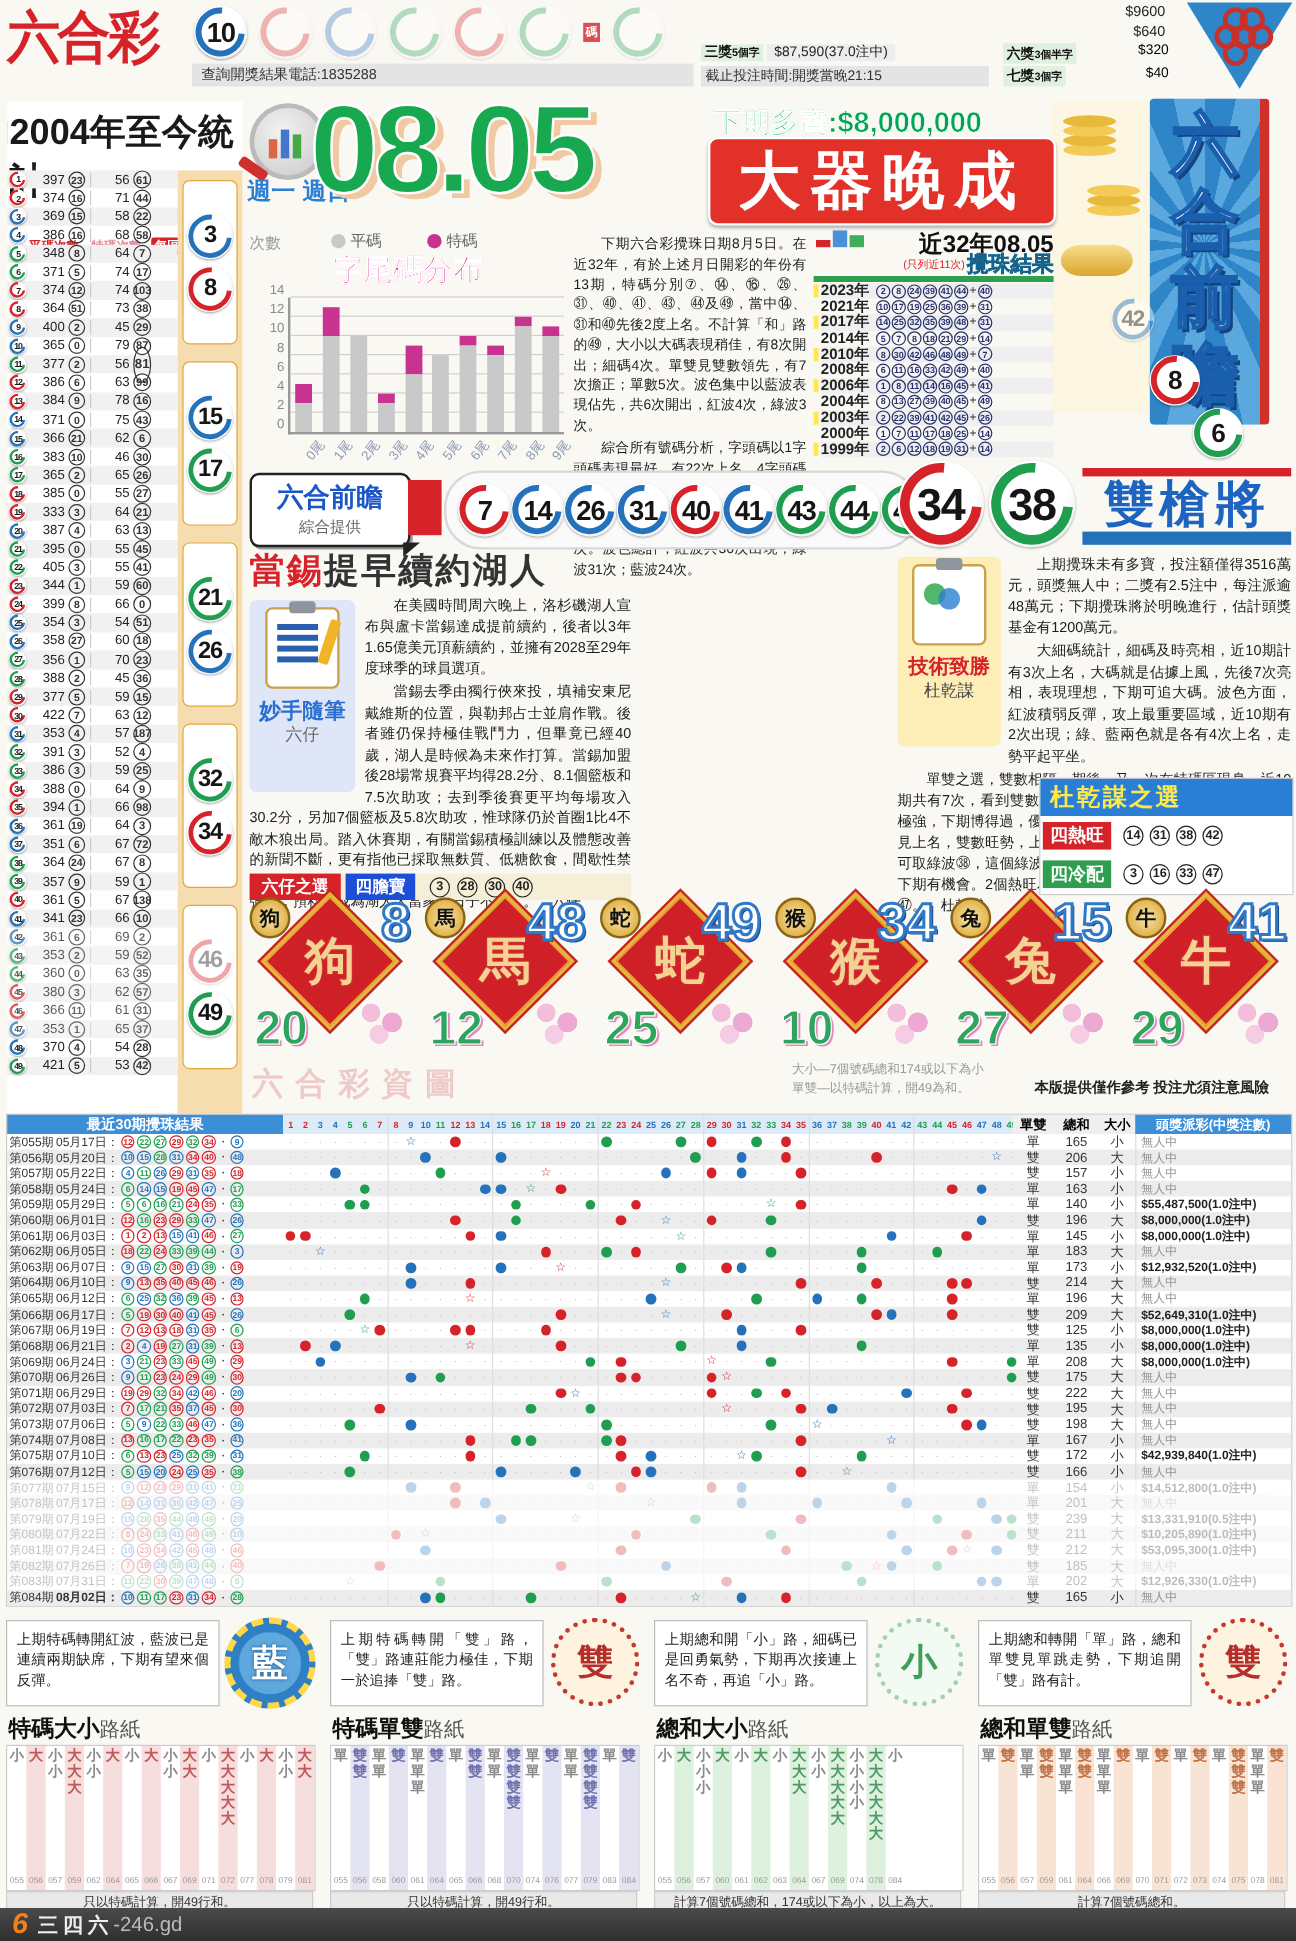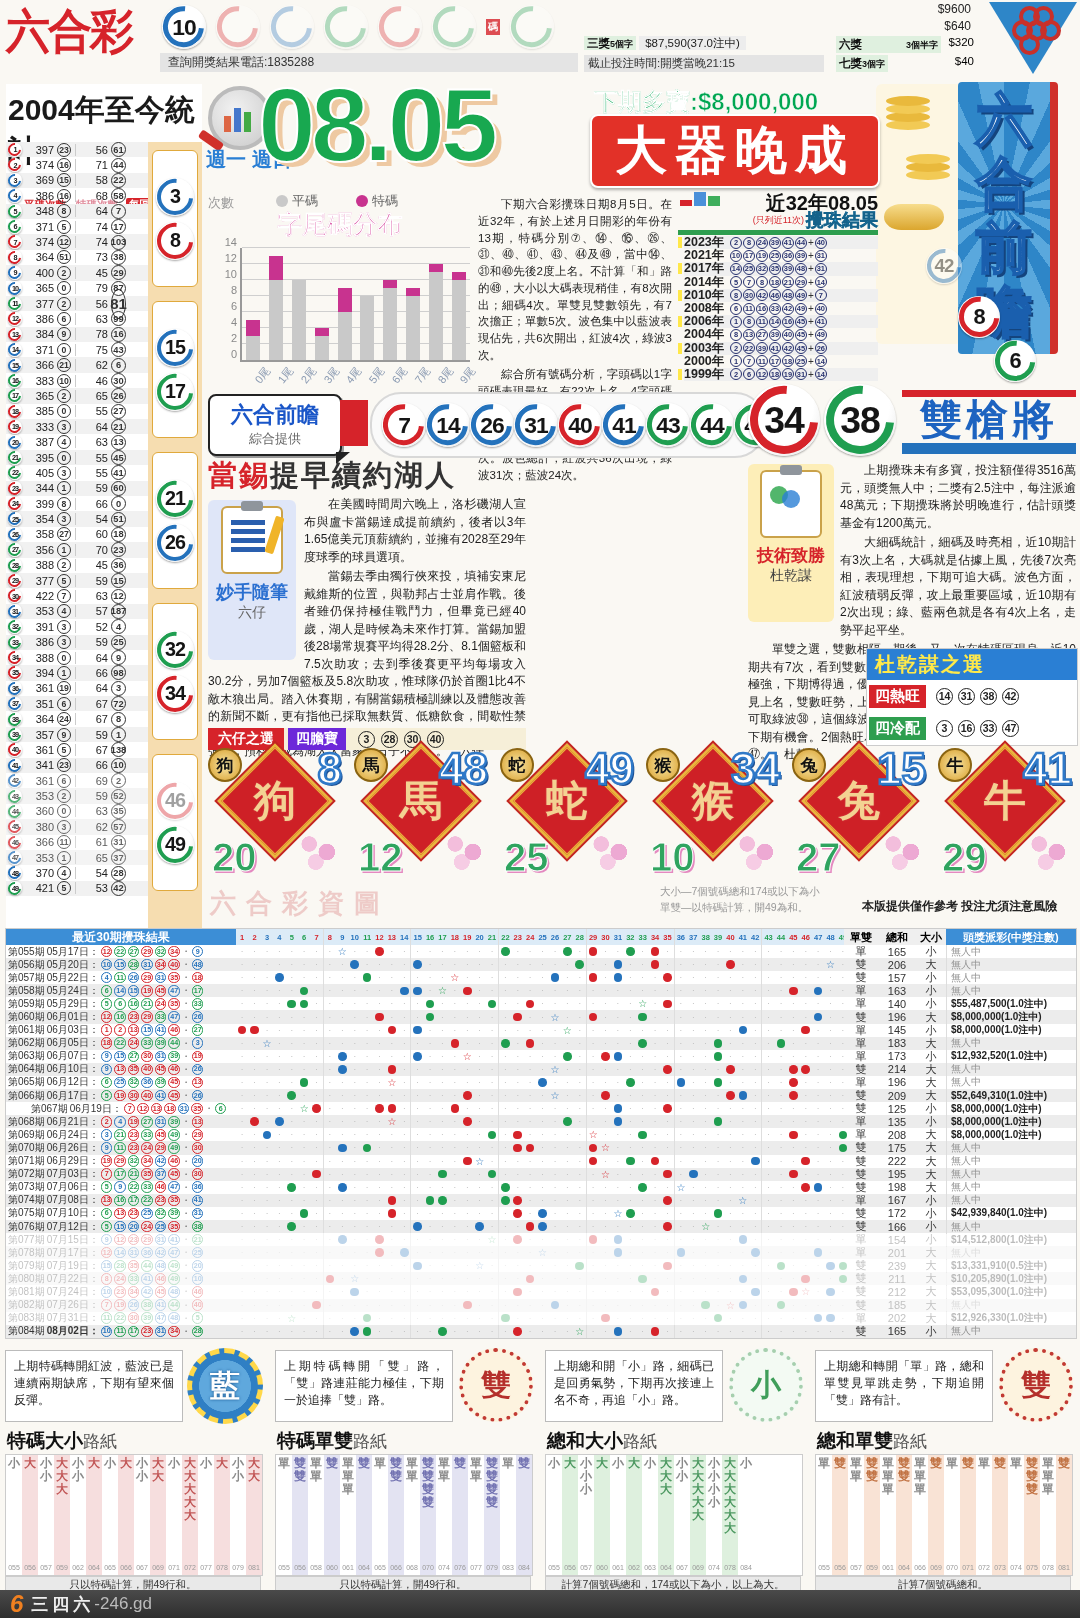--- a/index.html
+++ b/index.html
@@ -120,21 +120,21 @@
     </div>
 
   <div class="abs" style="left:584px;top:36px;width:300px;font-size:11.5px;">
     <span class="prize-label"><b>三獎</b><span style="font-size:9px;">5個字</span></span>
     <span class="prize-val" style="background:#ededed;padding:1px 6px;">$87,590(37.0注中)</span>
   </div>
   <div class="abs graybar" style="left:584px;top:55px;width:240px;height:17px;font-size:11.5px;padding-left:4px;box-sizing:border-box;">截止投注時間:開獎當晚21:15</div>
   <div class="abs" style="left:836px;top:2px;width:135px;font-size:12px;text-align:right;color:#222;">$9600</div>
   <div class="abs" style="left:836px;top:19px;width:135px;font-size:12px;text-align:right;color:#222;">$640</div>
   <div class="abs" style="left:836px;top:36px;width:138px;font-size:11.5px;display:flex;justify-content:space-between;">
-    <span class="prize-label"><b>六獎</b><span style="font-size:9px;margin-left:44px;">3個半字</span></span>
+    <span class="prize-label"><b>六獎</b><span style="font-size:9px;">3個半字</span></span>
     <span>$320</span>
   </div>
   <div class="abs" style="left:836px;top:55px;width:138px;font-size:11.5px;display:flex;justify-content:space-between;">
     <span class="prize-label"><b>七獎</b><span style="font-size:9px;">3個字</span></span>
     <span>$40</span>
   </div>
 
   <div class="abs" style="left:985px;top:0;width:95px;height:80px;">
     <div class="abs" style="left:4px;top:2px;width:0;height:0;border-left:44px solid transparent;border-right:44px solid transparent;border-top:72px solid #2e86c8;"></div>
     <div class="abs" id="logo-rings" style="left:0;top:0;width:95px;height:60px;">
@@ -307,21 +307,21 @@
         <div class="srow">
           <span style="width: 18px; display: flex; justify-content: center;">
             <span class="ball" style="--s: 14px; --bw: 2px; --c: #1f9e50;">
               <b>11</b>
             </span>
           </span>
           <span class="v1">377</span>
           <span class="cn" style="height: 14px; width: 14px; font-size: 8.68px; color: rgb(51, 51, 51);">2</span>
           <span style="width: 6px; border-left: 1px solid rgb(204, 204, 204); height: 12px; margin-left: 4px;"></span>
           <span class="v3">56</span>
-          <span class="cn" style="height: 30px; width: 15px; font-size: 15px; color: rgb(51, 51, 51);">81</span>
+          <span class="cn" style="height: 30px; width: 15px; font-size: 11px; color: rgb(51, 51, 51);">81</span>
         </div>
         <div class="srow">
           <span style="width: 18px; display: flex; justify-content: center;">
             <span class="ball" style="--s: 14px; --bw: 2px; --c: #d6232a;">
               <b>12</b>
             </span>
           </span>
           <span class="v1">386</span>
           <span class="cn" style="height: 14px; width: 14px; font-size: 8.68px; color: rgb(51, 51, 51);">6</span>
           <span style="width: 6px; border-left: 1px solid rgb(204, 204, 204); height: 12px; margin-left: 4px;"></span>
@@ -1206,21 +1206,21 @@
       <div style="font-size:18px;font-weight:900;color:#2a6fd0;margin-top:6px;">妙手隨筆</div>
       <div style="font-size:14px;color:#666;">六仔</div>
     </div>
     <div class="art" style="font-size:12px;">
       <p>在美國時間周六晚上，洛杉磯湖人宣布與盧卡當錫達成提前續約，後者以3年1.65億美元頂薪續約，並擁有2028至29年度球季的球員選項。</p>
       <p>當錫去季由獨行俠來投，填補安東尼戴維斯的位置，與勒邦占士並肩作戰。後者雖仍保持極佳戰鬥力，但畢竟已經40歲，湖人是時候為未來作打算。當錫加盟後28場常規賽平均得28.2分、8.1個籃板和7.5次助攻；去到季後賽更平均每場攻入30.2分，另加7個籃板及5.8次助攻，惟球隊仍於首圈1比4不敵木狼出局。踏入休賽期，有關當錫積極訓練以及體態改善的新聞不斷，更有指他已採取無麩質、低糖飲食，間歇性禁食等，同時每日兩次訓練。今次與當錫續約，加上積極「自強」，預料他成為湖人大當家的日子不遠了。　六仔</p>
     </div>
   </div>
   <div class="abs" style="left:208px;top:728px;width:318px;height:22px;display:flex;align-items:center;background:#f6efd8;">
     <span style="background:#d6232a;color:#fff;font-weight:900;font-size:14px;padding:2px 10px;">六仔之選</span>
-    <span style="background:#6d28d9;color:#fff;font-weight:900;font-size:14px;padding:2px 8px;margin-left:4px;">四膽寶</span>
+    <span style="background:#1d4ed8;color:#fff;font-weight:900;font-size:14px;padding:2px 8px;margin-left:4px;">四膽寶</span>
     <span id="lakers-picks" style="display:flex;gap:6px;margin-left:12px;">
         <span class="cn" style="height: 17px; width: 17px; font-size: 10.54px; color: rgb(34, 34, 34);">3</span>
         <span class="cn" style="height: 17px; width: 17px; font-size: 10.54px; color: rgb(34, 34, 34);">28</span>
         <span class="cn" style="height: 17px; width: 17px; font-size: 10.54px; color: rgb(34, 34, 34);">30</span>
         <span class="cn" style="height: 17px; width: 17px; font-size: 10.54px; color: rgb(34, 34, 34);">40</span>
       </span>
   </div>
 
   <div class="abs" id="zodiac-row" style="left:206px;top:748px;width:874px;height:132px;">
       <div class="zcell" style="left: 0px; top: 0px;">
@@ -2307,21 +2307,21 @@
             <div class="gcell">·</div>
             <div class="gcell">·</div>
           </div>
           <div class="rcell" style="width: 34px; font-size: 11px;">雙</div>
           <div class="rcell" style="width: 38px; font-size: 11px;">209</div>
           <div class="rcell" style="width: 30px; font-size: 11px;">大</div>
           <div style="width: 130px; font-size: 10px; padding-left: 4px; box-sizing: border-box; flex: 0 0 auto; border-left: 1px solid rgb(221, 221, 221); color: rgb(34, 34, 34); font-weight: bold;">$52,649,310(1.0注中)</div>
         </div>
         <div class="rrow">
           <div style="width: 230px; display: flex; align-items: center; gap: 2px; padding-left: 2px; box-sizing: border-box; flex: 0 0 auto;">
-            <span style="font-size: 10px; color: rgb(51, 51, 51); margin-left: 23px;">第067期</span>
+            <span style="font-size: 10px; color: rgb(51, 51, 51);">第067期</span>
             <span style="font-size: 10px; color: rgb(51, 51, 51);">06月19日：</span>
             <span class="cn" style="height: 11.5px; width: 11.5px; font-size: 7.13px; color: rgb(214, 35, 42);">7</span>
             <span class="cn" style="height: 11.5px; width: 11.5px; font-size: 7.13px; color: rgb(214, 35, 42);">12</span>
             <span class="cn" style="height: 11.5px; width: 11.5px; font-size: 7.13px; color: rgb(214, 35, 42);">13</span>
             <span class="cn" style="height: 11.5px; width: 11.5px; font-size: 7.13px; color: rgb(214, 35, 42);">18</span>
             <span class="cn" style="height: 11.5px; width: 11.5px; font-size: 7.13px; color: rgb(36, 114, 188);">31</span>
             <span class="cn" style="height: 11.5px; width: 11.5px; font-size: 7.13px; color: rgb(214, 35, 42);">35</span>
             <span style="font-size: 8px;">・</span>
             <span class="cn" style="height: 11.5px; width: 11.5px; font-size: 7.13px; color: rgb(31, 158, 80);">6</span>
           </div>

